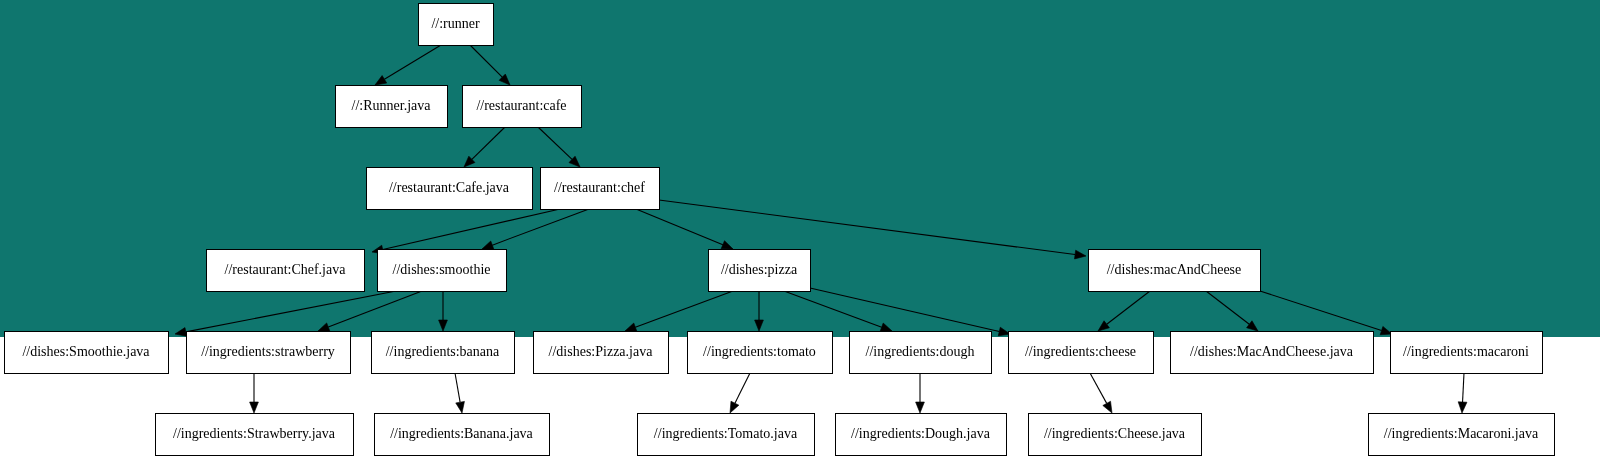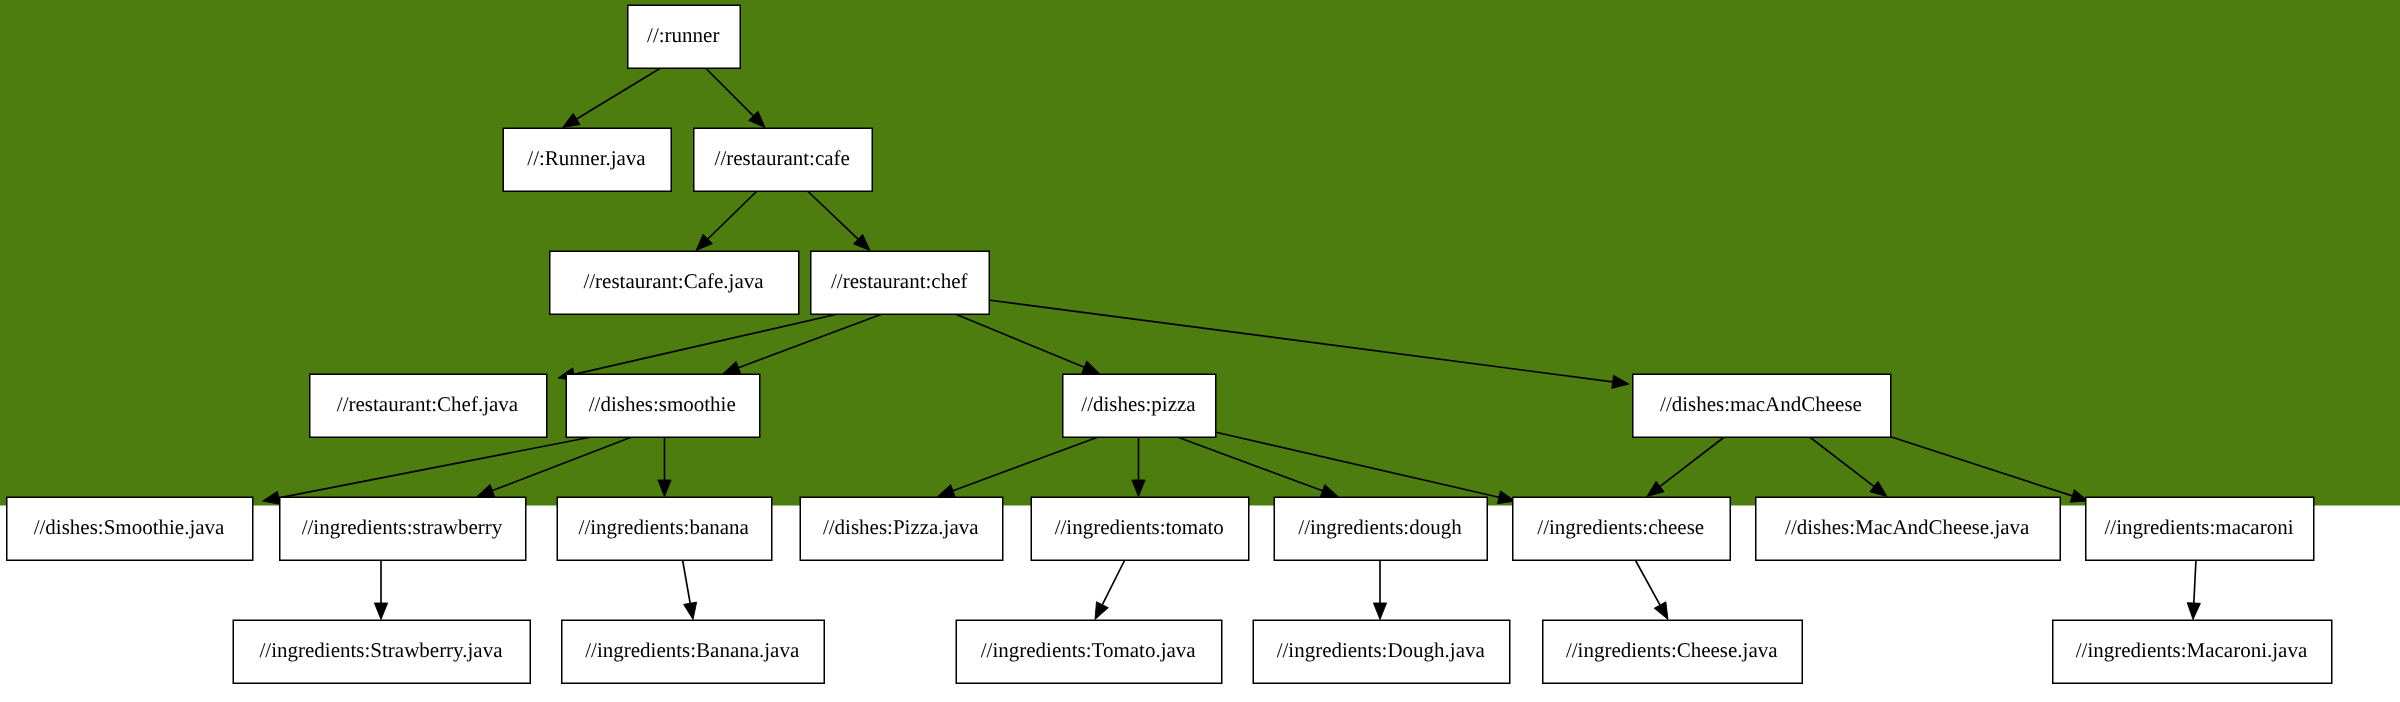--- a/index.html
+++ b/index.html
@@ -11,21 +11,21 @@
   body {
     width: 1600px;
     height: 468px;
     overflow: hidden;
     font-family: "Liberation Serif", "DejaVu Serif", serif;
   }
   #graph-root {
     position: relative;
     width: 1600px;
     height: 337px;
-    background: #4d7c0f;
+    background: #0f766e;
   }
   svg#graph-canvas {
     display: block;
     width: 1600px;
     height: 468px;
   }
   .node-box {
     fill: #ffffff;
     stroke: #000000;
     stroke-width: 1;

